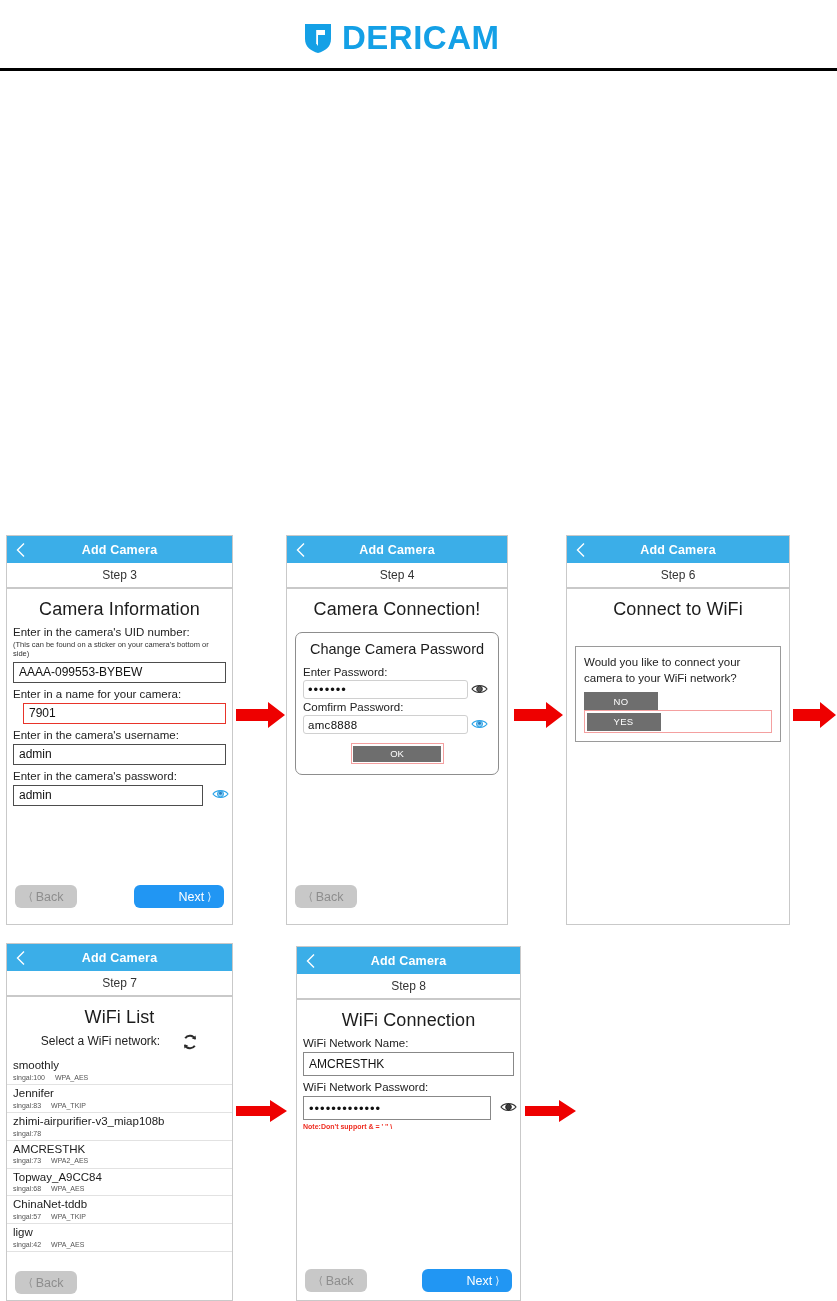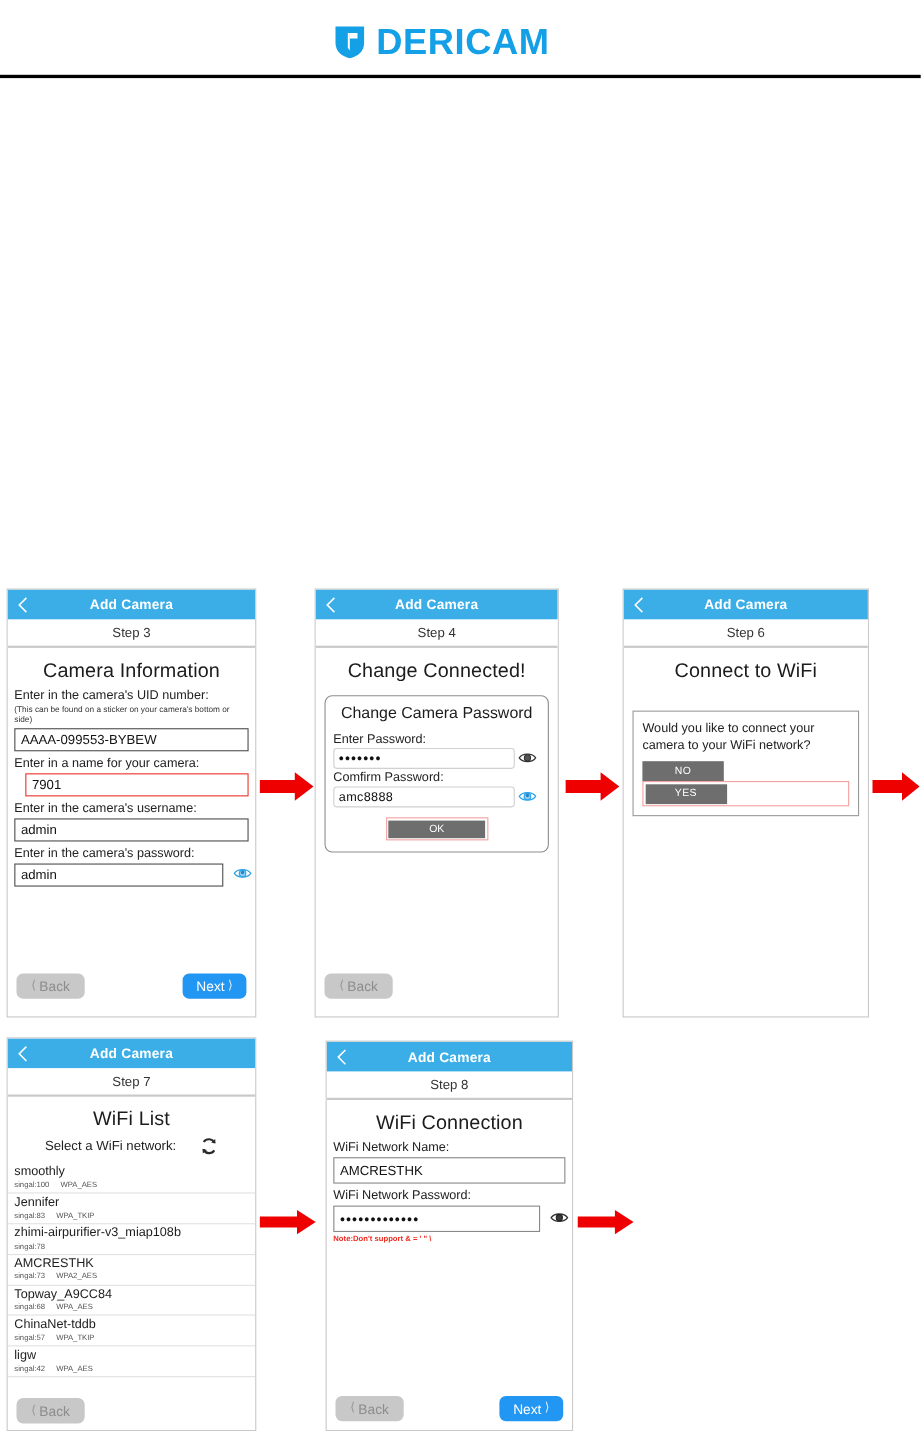--- a/index.html
+++ b/index.html
@@ -80,20 +80,21 @@
   .btnrow{display:flex;align-items:center;justify-content:space-between;padding:0 8px;}
   .btn-back{
     background:#c8c8c8;color:#8d8d8d;border-radius:6px;
     width:62px;height:23px;display:flex;align-items:center;justify-content:center;gap:3px;
     font-size:12.5px;
   }
   .btn-next{
     background:#2196F3;color:#ffffff;border-radius:6px;
     width:58px;height:23px;display:flex;align-items:center;justify-content:center;gap:3px;
     font-size:12.5px;
+    padding-left:32px;
   }
   .chev{font-size:11px;line-height:1;opacity:.85;}
 
   
   .card{
     border:1.4px solid #8d8d8d;border-radius:7px;background:#fff;
     margin:12px 8px 0 8px;padding:8px 7px 10px 7px;
   }
   .card-title{text-align:center;font-size:14.5px;color:#1c1c1c;margin-bottom:9px;}
   .cardlabel{font-size:11.5px;color:#222;margin-top:2px;}
@@ -227,21 +228,21 @@
     <span class="nav-back">
       <svg width="9" height="15" viewBox="0 0 9 15">
           <path d="M8,1 L1.5,7.5 L8,14" stroke="#ffffff" stroke-width="1.4" fill="none"></path>
         </svg>
     </span>
     <span class="navbar-title">Add Camera</span>
   </div>
   <div class="steprow">
     <span class="step-label">Step 4</span>
   </div>
-  <div class="page-title">Change Connected!</div>
+  <div class="page-title">Camera Connection!</div>
 
   <div class="card">
     <div class="card-title">Change Camera Password</div>
 
     <div class="cardlabel">Enter Password:</div>
     <div class="cardrow">
       <div class="cardbox">
         <span class="val dots">•••••••</span>
       </div>
       <span class="eye">

